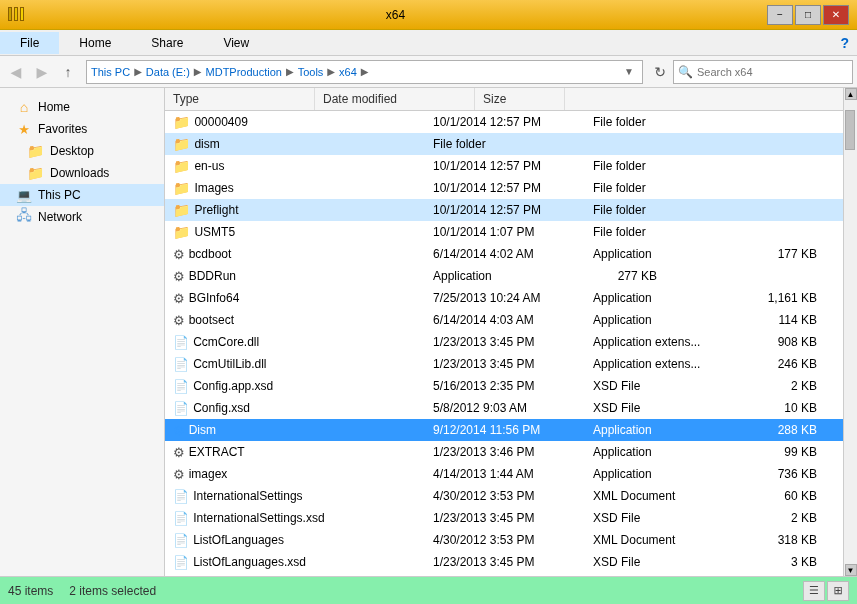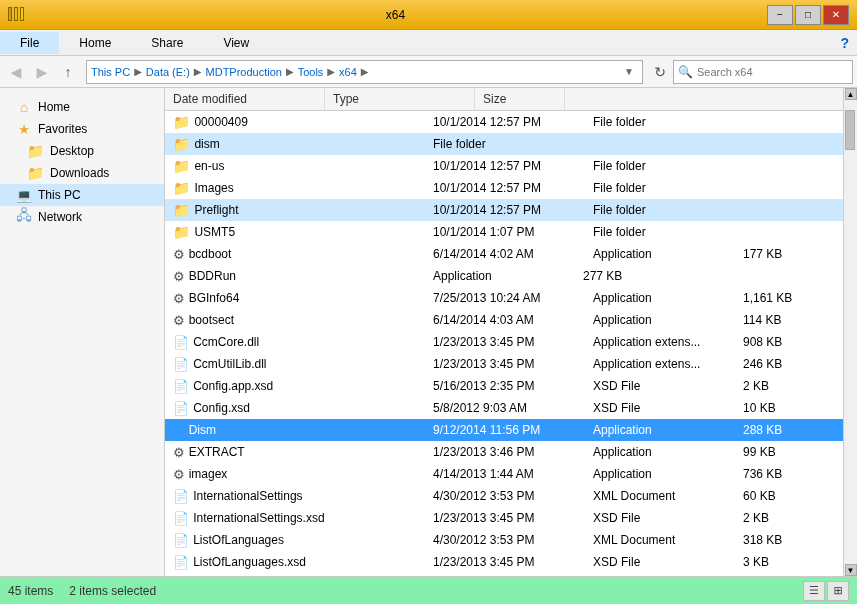--- a/index.html
+++ b/index.html
@@ -134,21 +134,21 @@
       height: 22px;
       cursor: pointer;
     }
     .file-row.selected-blue { background: #cce8ff; }
     .file-row.selected-dark { background: #3399ff; color: white; }
     .file-row.selected-dark .file-cell { color: white; }
     .file-cell { padding: 0 8px; font-size: 12px; overflow: hidden; text-overflow: ellipsis; white-space: nowrap; }
     .file-name-cell { width: 260px; display: flex; align-items: center; gap: 4px; }
     .file-date-cell { width: 160px; }
     .file-type-cell { width: 150px; }
-    .file-size-cell { width: 90px; }
+    .file-size-cell { width: 90px; text-align: right; }
 
     
     .f-icon { font-size: 14px; flex-shrink: 0; }
     .f-icon-folder { color: #f5c842; }
     .f-icon-app { color: #555; }
     .f-icon-dll { color: #888; }
     .f-icon-xsd { color: #e44; }
     .f-icon-xml { color: #88a; }
 
     
@@ -273,22 +273,22 @@
           <span style="color:#5b9bd5;font-size:14px;">🖧</span>
         </div>
         <span class="sidebar-item-label">Network</span>
       </div>
     </div>
   </div>
 
   <div class="file-area">
 
     <div class="file-header">
+      <div class="file-header-col col-type">Type</div>
       <div class="file-header-col col-date">Date modified</div>
-      <div class="file-header-col col-type">Type</div>
       <div class="file-header-col col-size">Size</div>
     </div>
 
     <div class="file-list" id="file-list">
     <div class="file-row">
       <div class="file-cell file-name-cell">
         <span class="f-icon f-icon-folder">📁</span>
         <span>00000409</span>
       </div>
       <div class="file-cell file-date-cell">10/1/2014 12:57 PM</div>

